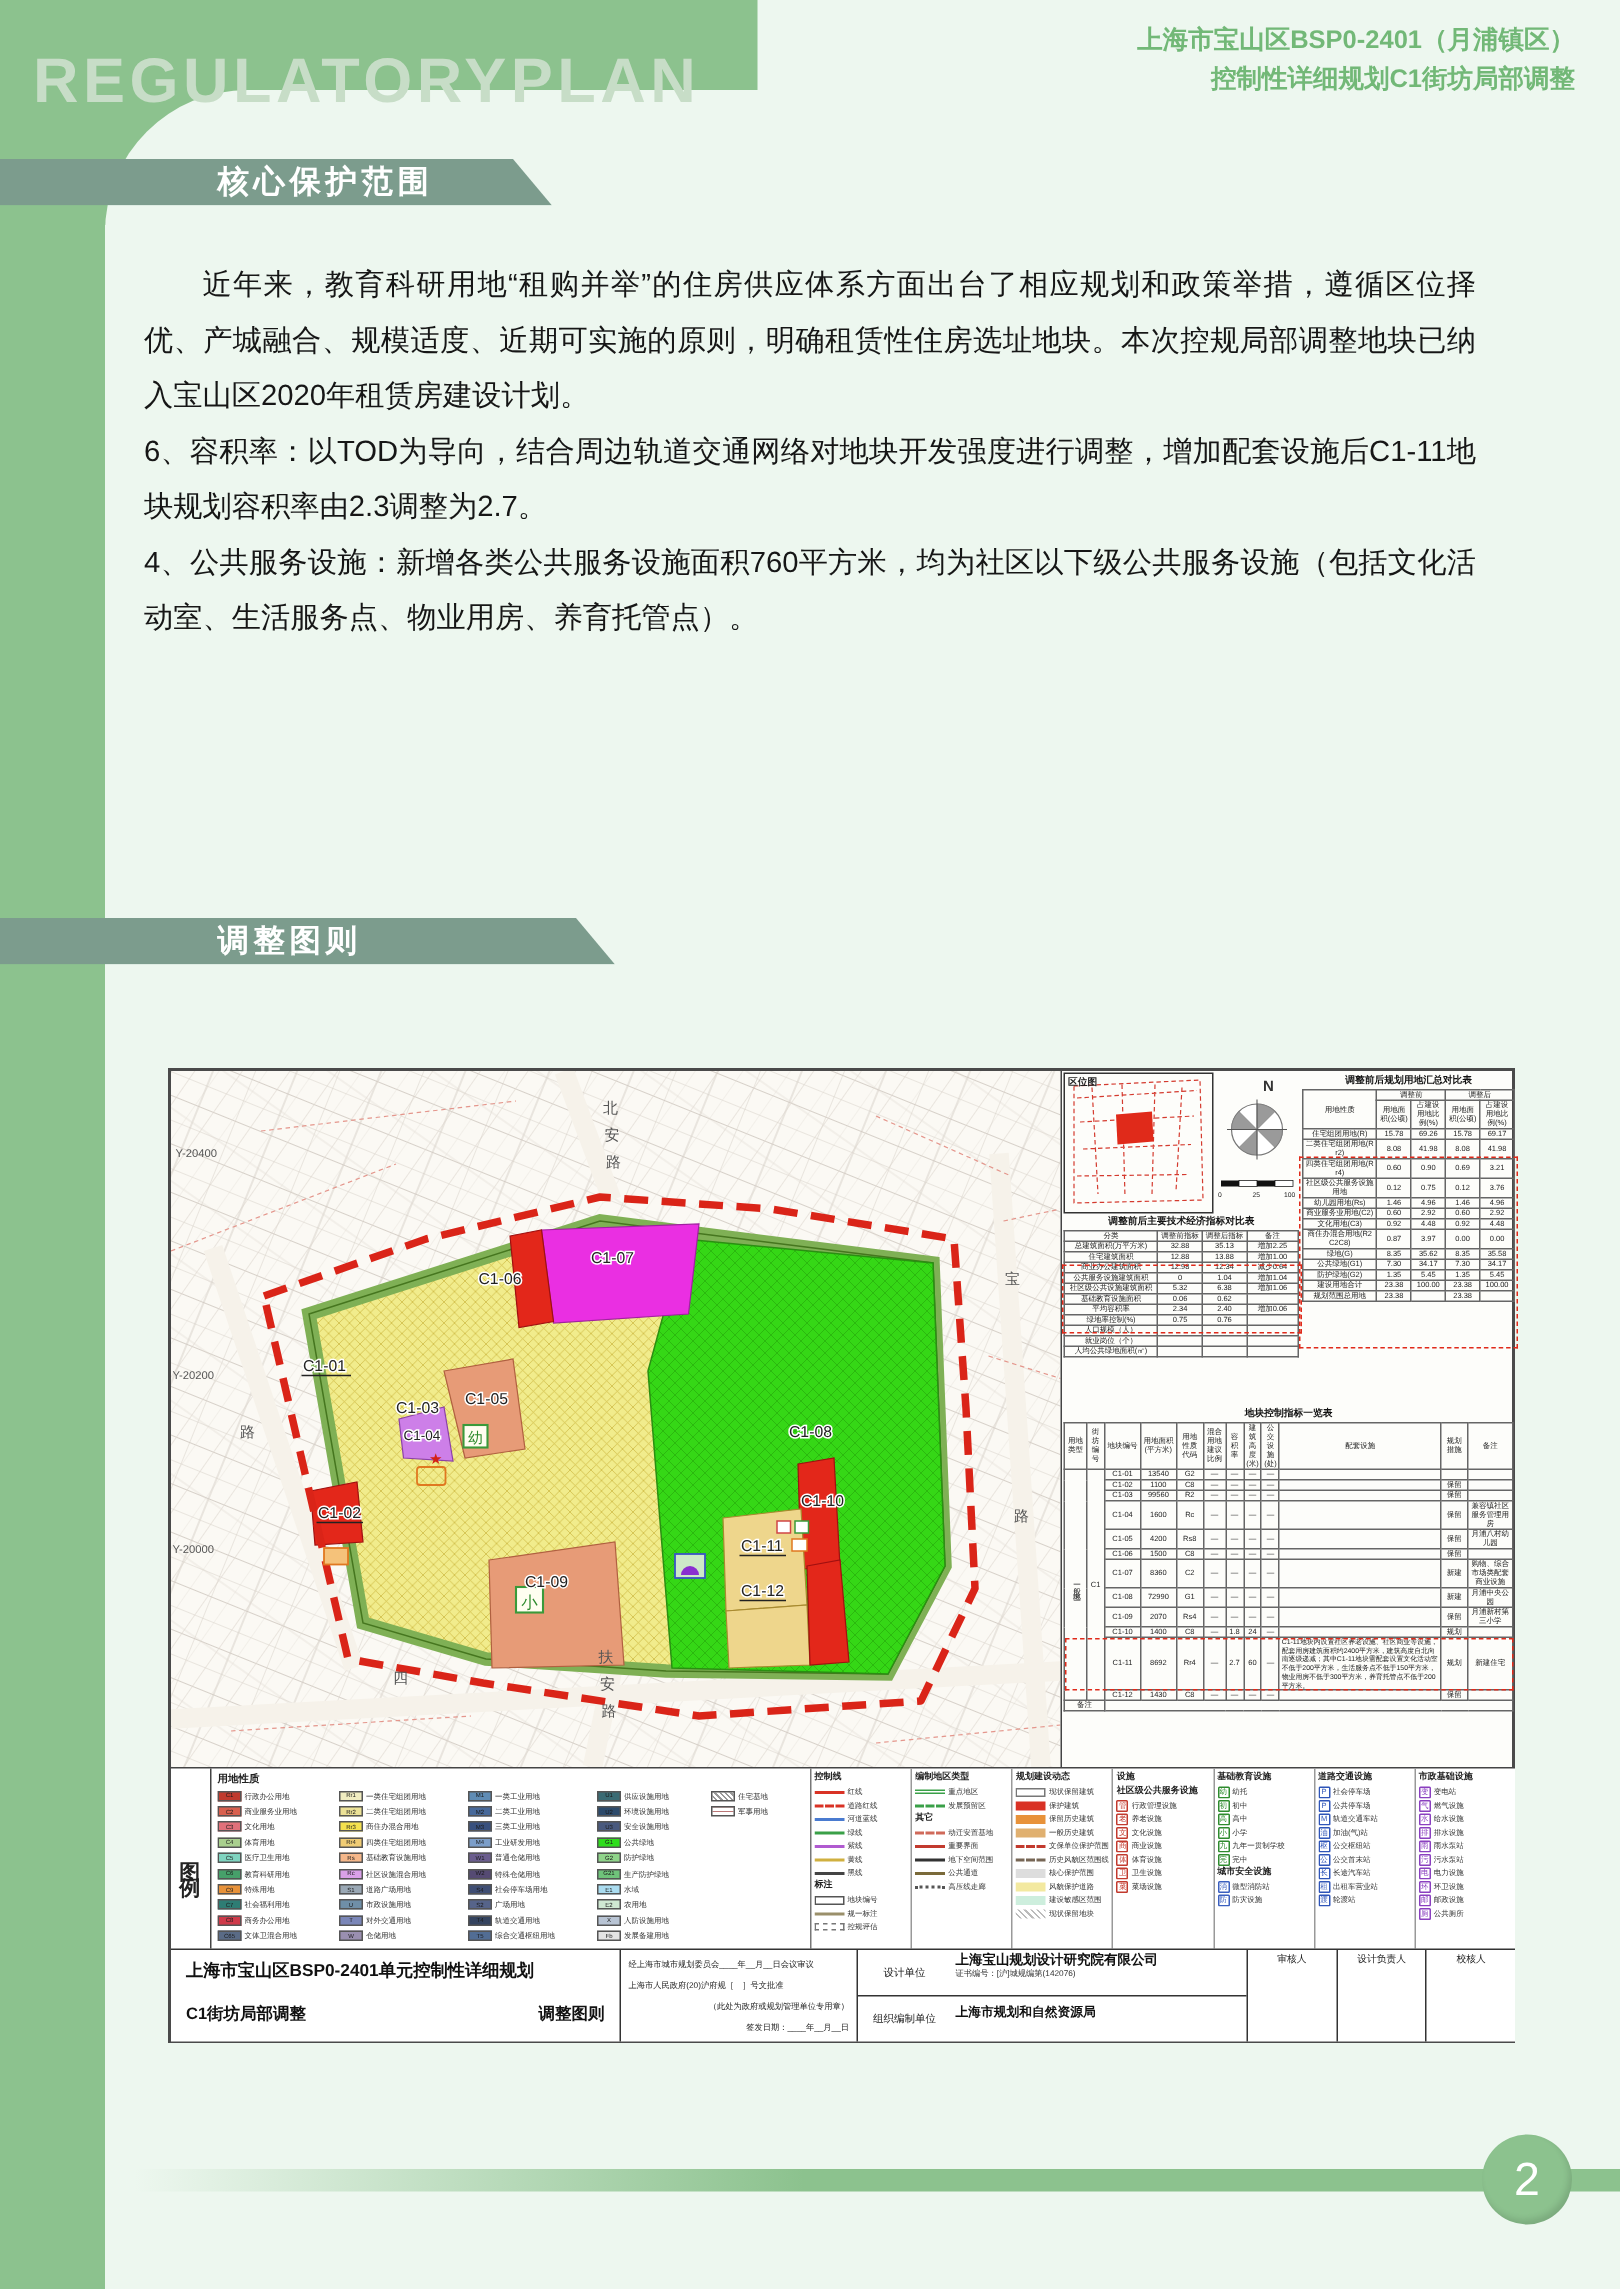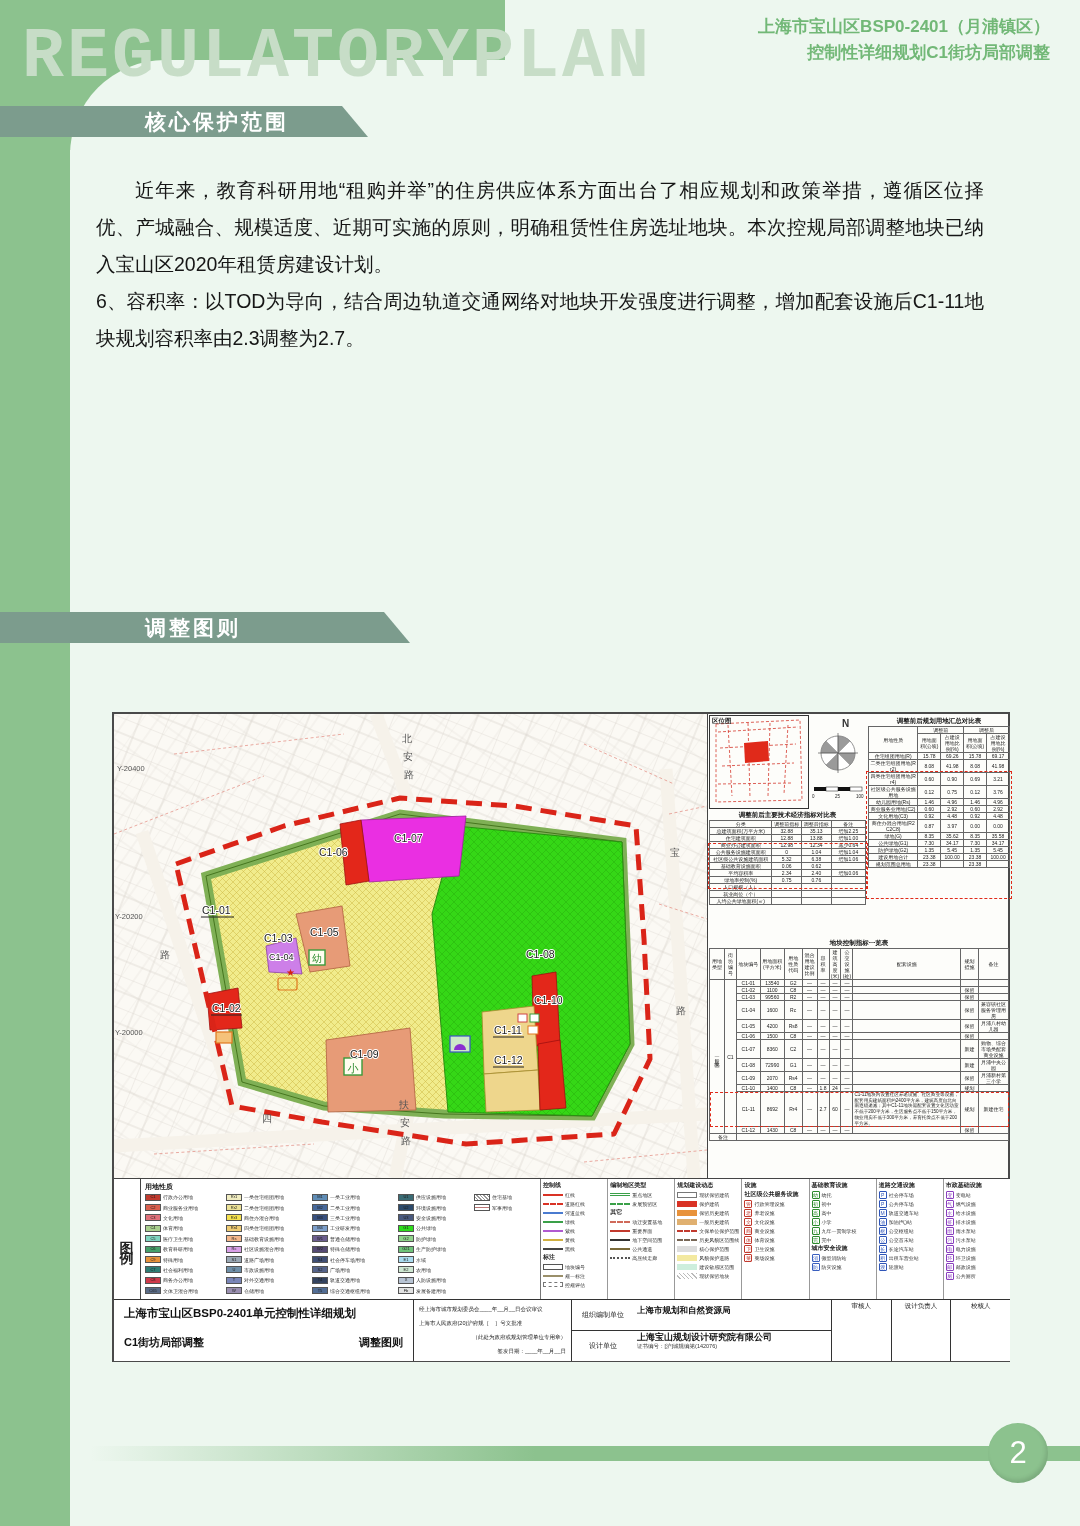--- a/index.html
+++ b/index.html
@@ -3,22 +3,22 @@
 <meta charset="utf-8">
 <style>
   html,body{margin:0;padding:0;}
   body{width:1080px;height:1526px;position:relative;background:#edf7ef;
        font-family:"Liberation Sans","DejaVu Sans",sans-serif;overflow:hidden;}
   .abs{position:absolute;}
   
   .left-strip{left:0;top:0;width:70px;height:1526px;background:#8cc28e;}
   .header-block{left:0;top:0;width:505px;height:150px;background:#8cc28e;}
   .card{left:70px;top:60px;right:0;bottom:0;background:#edf7ef;border-top-left-radius:95px;}
-  .logo{left:22px;top:18px;font-size:70px;font-weight:bold;letter-spacing:3px;
-        color:#c7ddc7;white-space:nowrap;z-index:5;font-family:Liberation Mono, monospace;}
+  .logo{left:22px;top:30px;font-size:42px;font-weight:bold;letter-spacing:3px;
+        color:#c7ddc7;white-space:nowrap;z-index:5;}
   .htitles{right:30px;top:14px;text-align:right;color:#72b877;font-weight:bold;
            font-size:17px;line-height:26px;z-index:5;}
   
   .banner{left:0;height:31px;background:#7c9c8d;color:#fff;font-size:21px;font-weight:bold;
           letter-spacing:3px;line-height:31px;padding-left:145px;box-sizing:border-box;z-index:6;
           clip-path:polygon(0 0,calc(100% - 26px) 0,100% 100%,0 100%);}
   .banner1{top:106px;width:368px;}
   .banner2{top:612px;width:410px;}
   
   .content{left:96px;top:172px;width:888px;color:#161616;z-index:4;}
@@ -106,20 +106,21 @@
 <div class="abs htitles">
   <div>上海市宝山区BSP0-2401（月浦镇区）</div>
   <div>控制性详细规划C1街坊局部调整</div>
 </div>
 
 <div class="abs banner banner1">核心保护范围</div>
 
 <div class="abs content">
   <p class="indent">近年来，教育科研用地“租购并举”的住房供应体系方面出台了相应规划和政策举措，遵循区位择优、产城融合、规模适度、近期可实施的原则，明确租赁性住房选址地块。本次控规局部调整地块已纳入宝山区2020年租赁房建设计划。</p>
   <p class="item">6、容积率：以TOD为导向，结合周边轨道交通网络对地块开发强度进行调整，增加配套设施后C1-11地块规划容积率由2.3调整为2.7。</p>
+  <p class="item">4、公共服务设施：新增各类公共服务设施面积760平方米，均为社区以下级公共服务设施（包括文化活动室、生活服务点、物业用房、养育托管点）。</p>
 </div>
 
 <div class="abs banner banner2">调整图则</div>
 
 <div class="abs figure">
 
   <svg class="map" width="593" height="464" viewBox="0 0 593 464">
     <defs>
       <pattern id="cadA" width="52" height="30" patternUnits="userSpaceOnUse" patternTransform="rotate(22)">
         <path d="M0 0H52M0 15H52M0 0V30M26 0V30" stroke="#d3ccc4" stroke-width="0.6" fill="none"></path>
@@ -1201,31 +1202,31 @@
       </div>
     </div>
     <div class="tb2">
       <div>经上海市城市规划委员会____年__月__日会议审议</div>
       <div>上海市人民政府(20)沪府规［　］号文批准</div>
       <div style="text-align:right">（此处为政府或规划管理单位专用章）</div>
       <div style="text-align:right">签发日期：____年__月__日</div>
     </div>
     <div class="tb3">
       <div class="row">
-        <div class="lab">组织编制单位</div>
-        <div class="val">
-            <div class="vorg">上海市规划和自然资源局</div>
-          </div>
-      </div>
-      <div class="row">
         <div class="lab">设计单位</div>
         <div class="val">
           <div class="vname">上海宝山规划设计研究院有限公司</div>
           <div class="vcert">证书编号：[沪]城规编第(142076)</div>
         </div>
+      </div>
+      <div class="row">
+        <div class="lab">组织编制单位</div>
+        <div class="val">
+            <div class="vorg">上海市规划和自然资源局</div>
+          </div>
       </div>
     </div>
     <div class="tb4">
       <div class="sc">审核人</div>
       <div class="sc">设计负责人</div>
       <div class="sc">校核人</div>
     </div>
   </div>
 </div>
 

